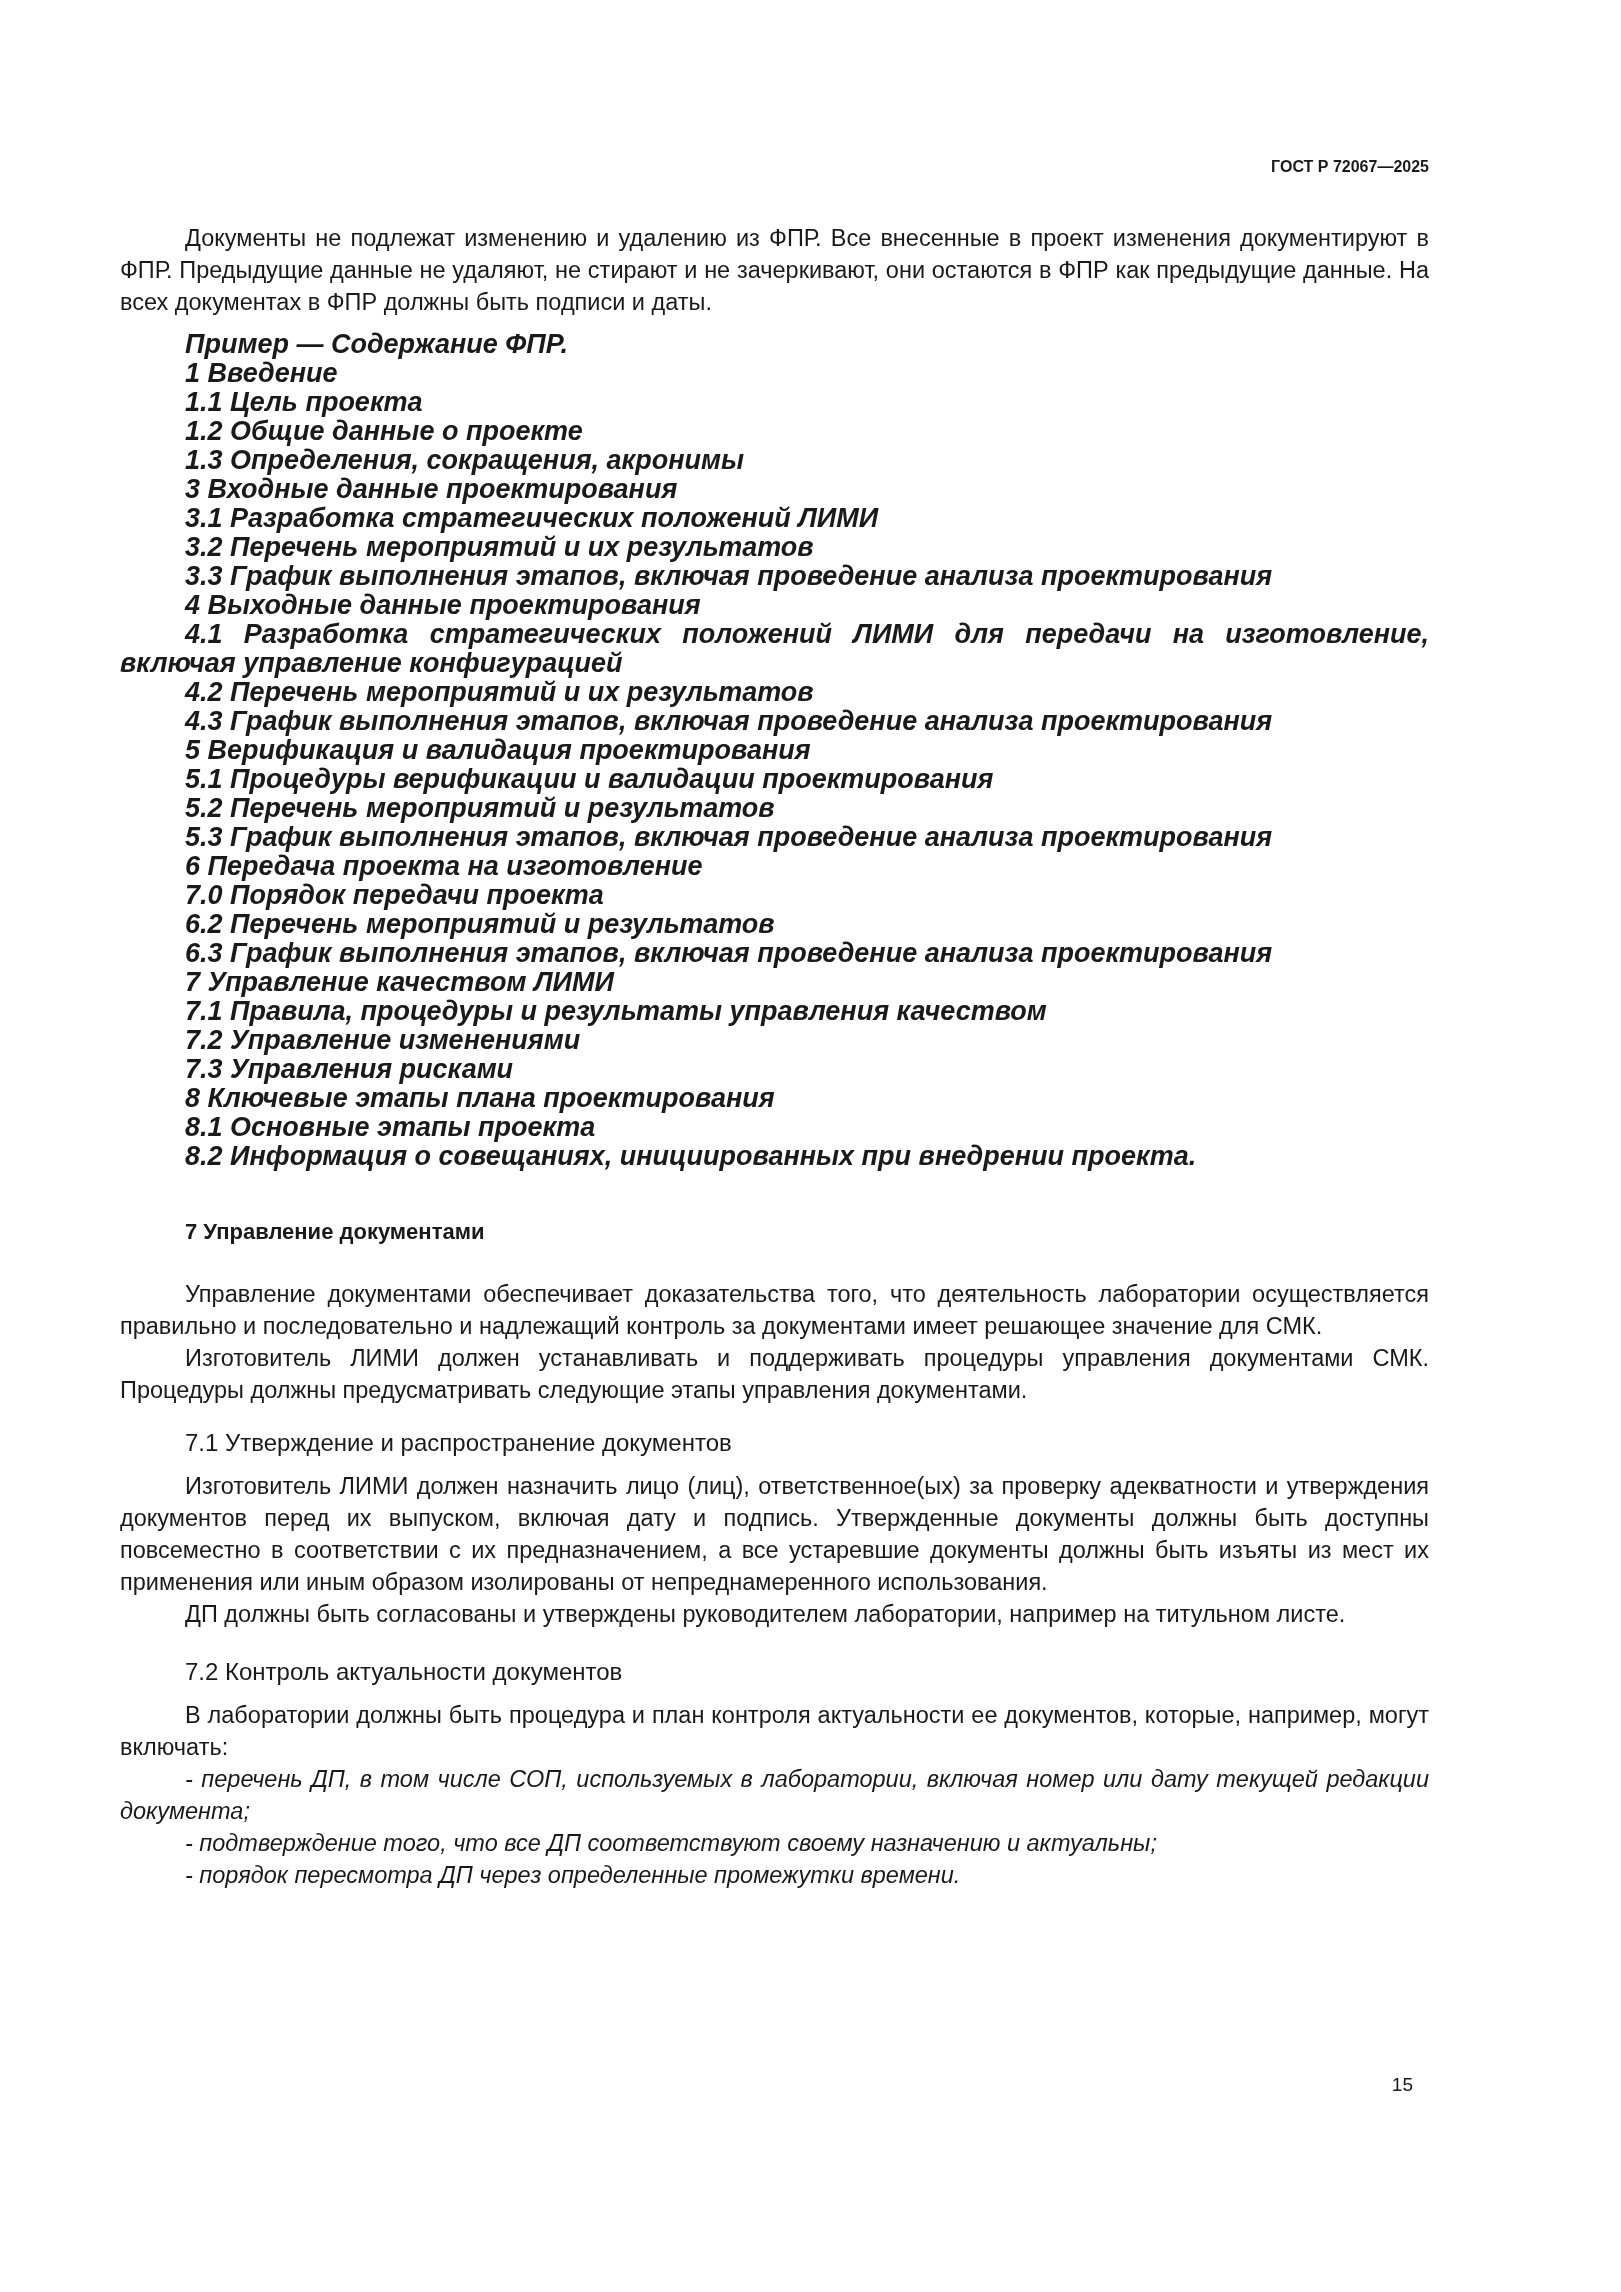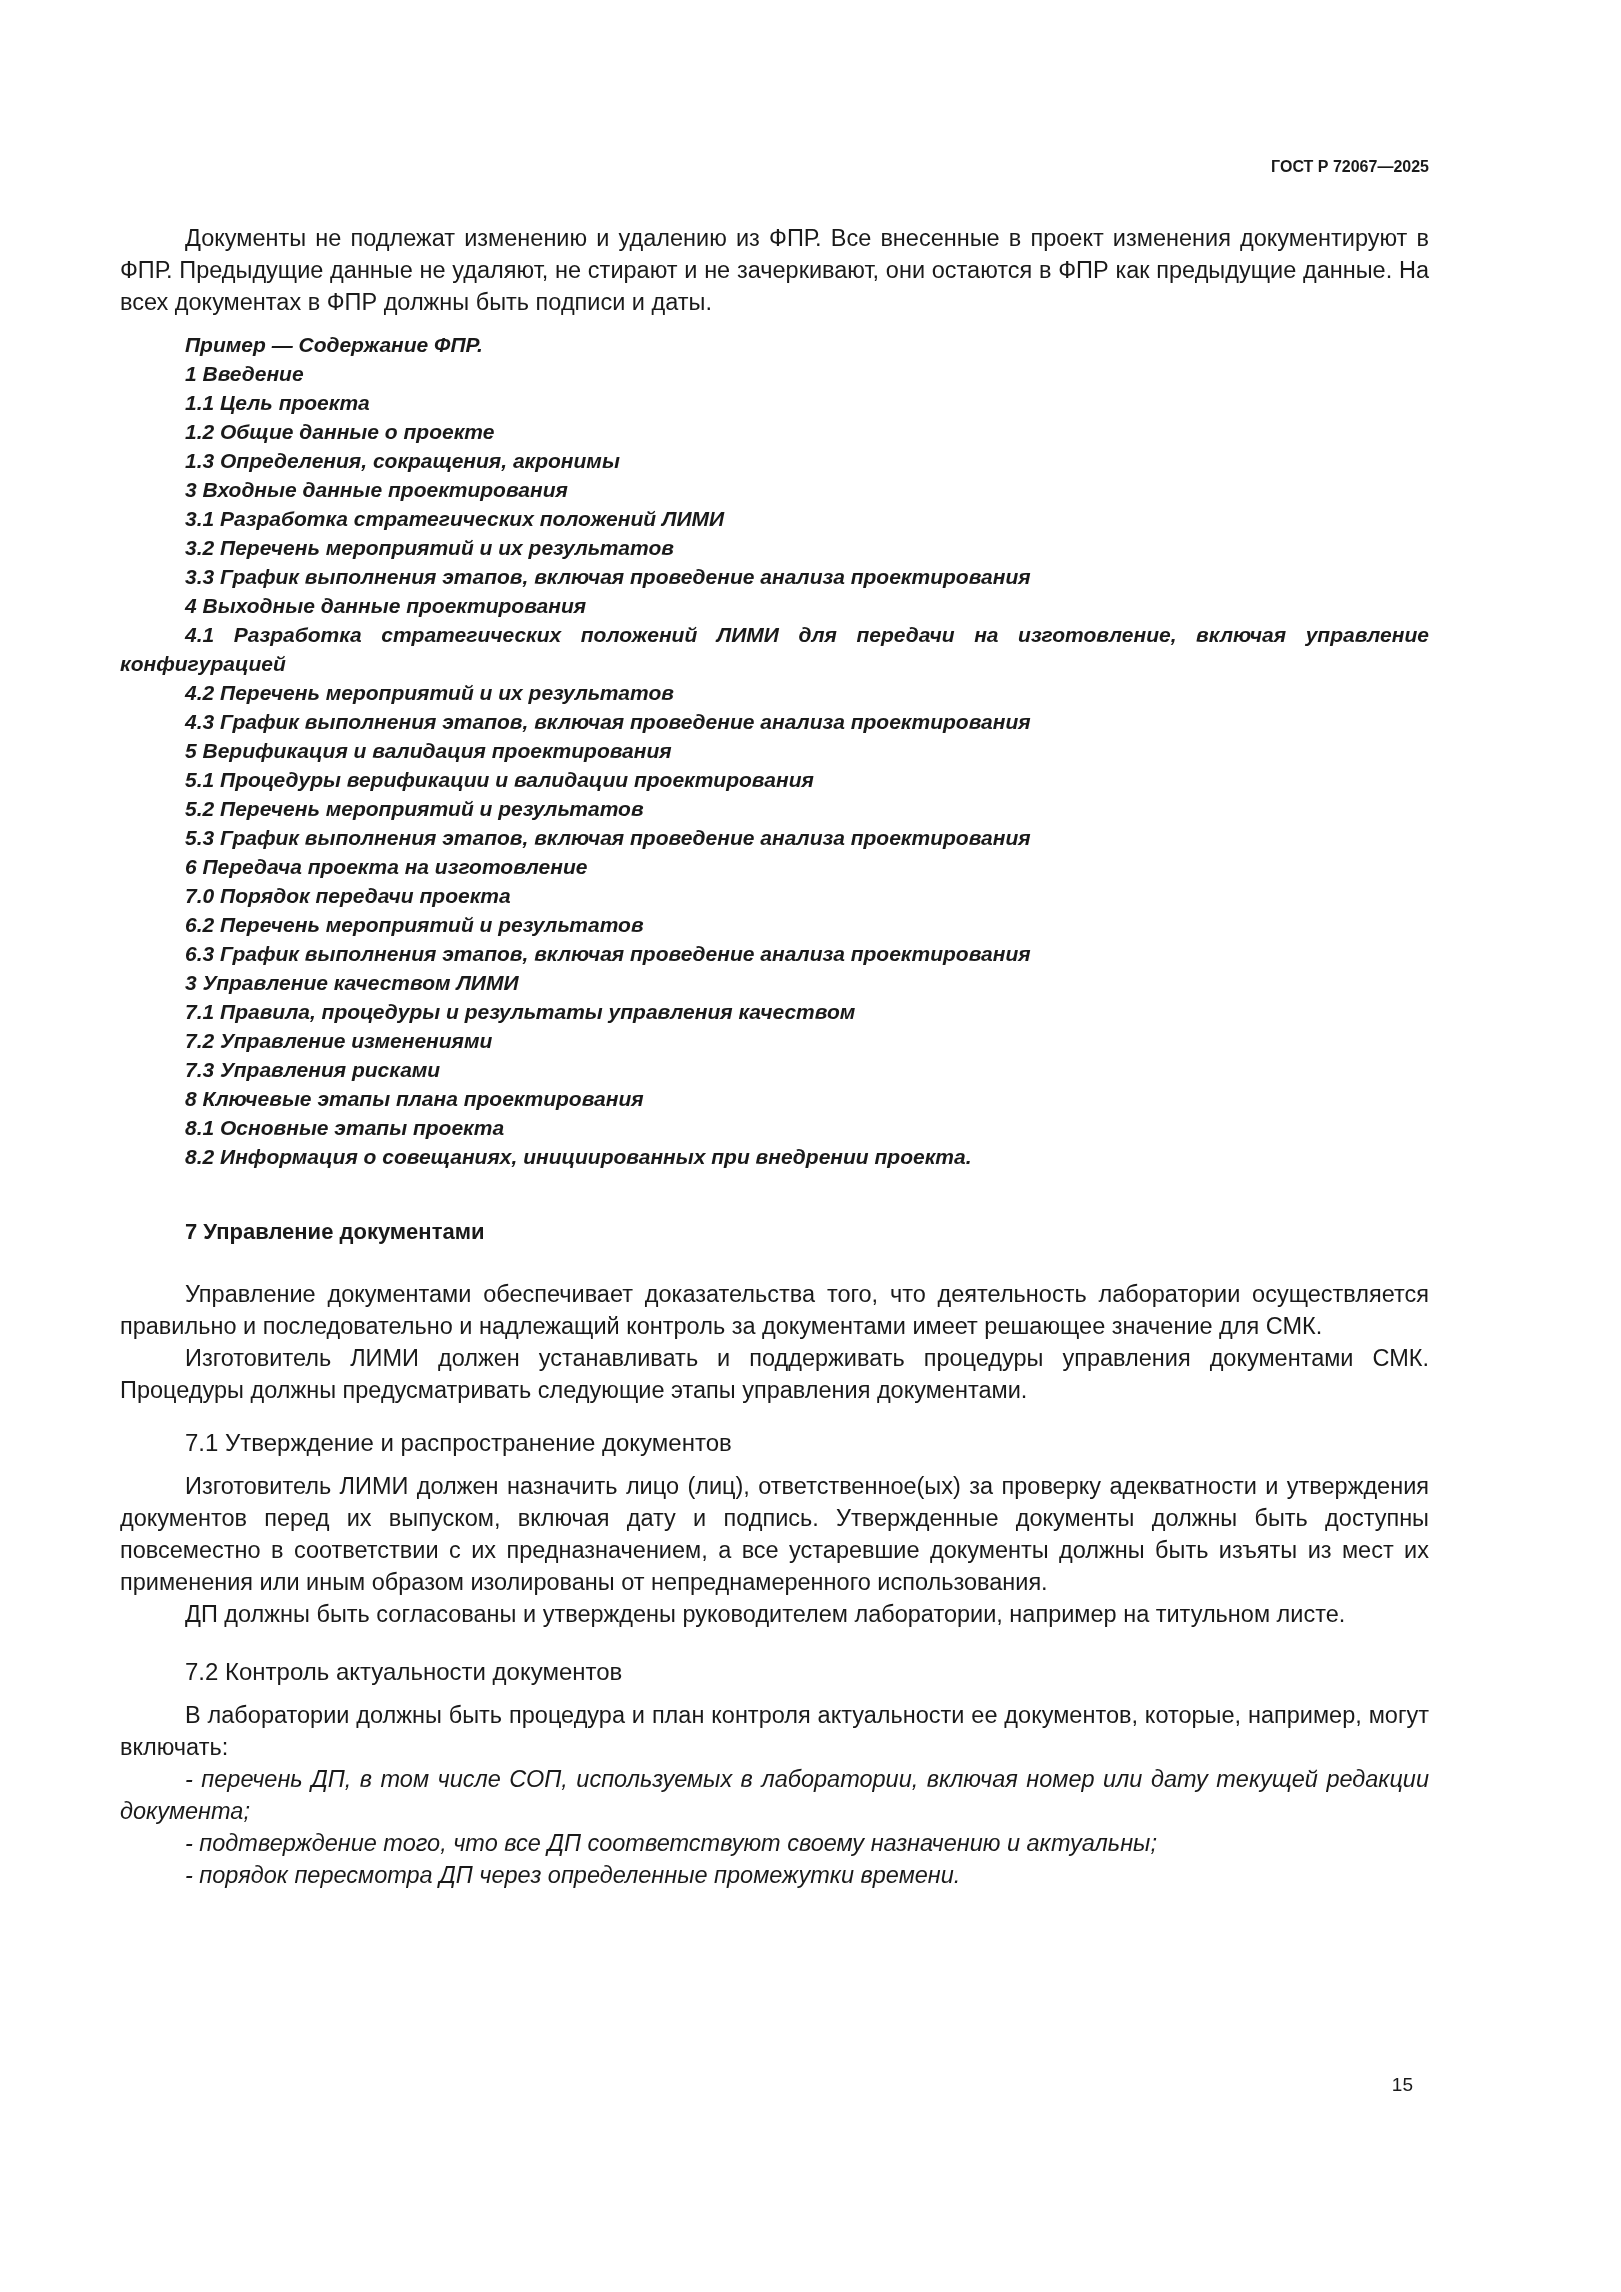--- a/index.html
+++ b/index.html
@@ -3,21 +3,21 @@
 <meta charset="utf-8">
 <style>
   html, body { margin: 0; padding: 0; background: #ffffff; }
   body { width: 1621px; height: 2293px; position: relative; overflow: hidden; color: #1a1a1a;
          font-family: "Liberation Sans", sans-serif; }
   .page-header { position: absolute; top: 152px; right: 192px; font-size: 16px; font-weight: bold;
                  line-height: 29px; white-space: nowrap; }
   .content { position: absolute; left: 120px; top: 222px; width: 1309px; }
   .para { font-size: 23.5px; line-height: 32px; text-align: justify; text-indent: 65px; margin: 0; }
   .para.last-left { text-align-last: left; }
-  .example { margin: 11.8px 0 0 0; font-size: 21px; line-height: 29px; font-weight: bold; font-style: italic; }
+  .example { margin: 11.8px 0 0 0; font-size: 27px; line-height: 29px; font-weight: bold; font-style: italic; }
   .example .ex-line { text-indent: 65px; text-align: justify; text-align-last: left; }
   .h2 { font-size: 22px; font-weight: bold; line-height: 35px; margin: 43px 0 29px 0; padding-left: 65px; }
   .h3 { font-size: 24px; font-weight: normal; line-height: 27.4px; margin: 23.5px 0 13.7px 0; padding-left: 65px; }
   .h3.gap { margin-top: 27.4px; }
   .bullet { font-size: 23.5px; line-height: 32px; text-align: justify; text-align-last: left; text-indent: 65px; margin: 0; font-style: italic; }
   .page-number { position: absolute; top: 2071px; right: 208px; font-size: 19px; line-height: 27.4px; }
 </style>
 </head>
 <body>
 
@@ -42,21 +42,21 @@
     <div class="ex-line">4.2 Перечень мероприятий и их результатов</div>
     <div class="ex-line">4.3 График выполнения этапов, включая проведение анализа проектирования</div>
     <div class="ex-line">5 Верификация и валидация проектирования</div>
     <div class="ex-line">5.1 Процедуры верификации и валидации проектирования</div>
     <div class="ex-line">5.2 Перечень мероприятий и результатов</div>
     <div class="ex-line">5.3 График выполнения этапов, включая проведение анализа проектирования</div>
     <div class="ex-line">6 Передача проекта на изготовление</div>
     <div class="ex-line">7.0 Порядок передачи проекта</div>
     <div class="ex-line">6.2 Перечень мероприятий и результатов</div>
     <div class="ex-line">6.3 График выполнения этапов, включая проведение анализа проектирования</div>
-    <div class="ex-line">3 Управление качеством ЛИМИ</div>
+    <div class="ex-line">7 Управление качеством ЛИМИ</div>
     <div class="ex-line">7.1 Правила, процедуры и результаты управления качеством</div>
     <div class="ex-line">7.2 Управление изменениями</div>
     <div class="ex-line">7.3 Управления рисками</div>
     <div class="ex-line">8 Ключевые этапы плана проектирования</div>
     <div class="ex-line">8.1 Основные этапы проекта</div>
     <div class="ex-line">8.2 Информация о совещаниях, инициированных при внедрении проекта.</div>
   </div>
 
   <div class="h2">7 Управление документами</div>
   <p class="para last-left">Управление документами обеспечивает доказательства того, что деятельность лаборатории осуществляется правильно и последовательно и надлежащий контроль за документами имеет решающее значение для СМК.</p>

